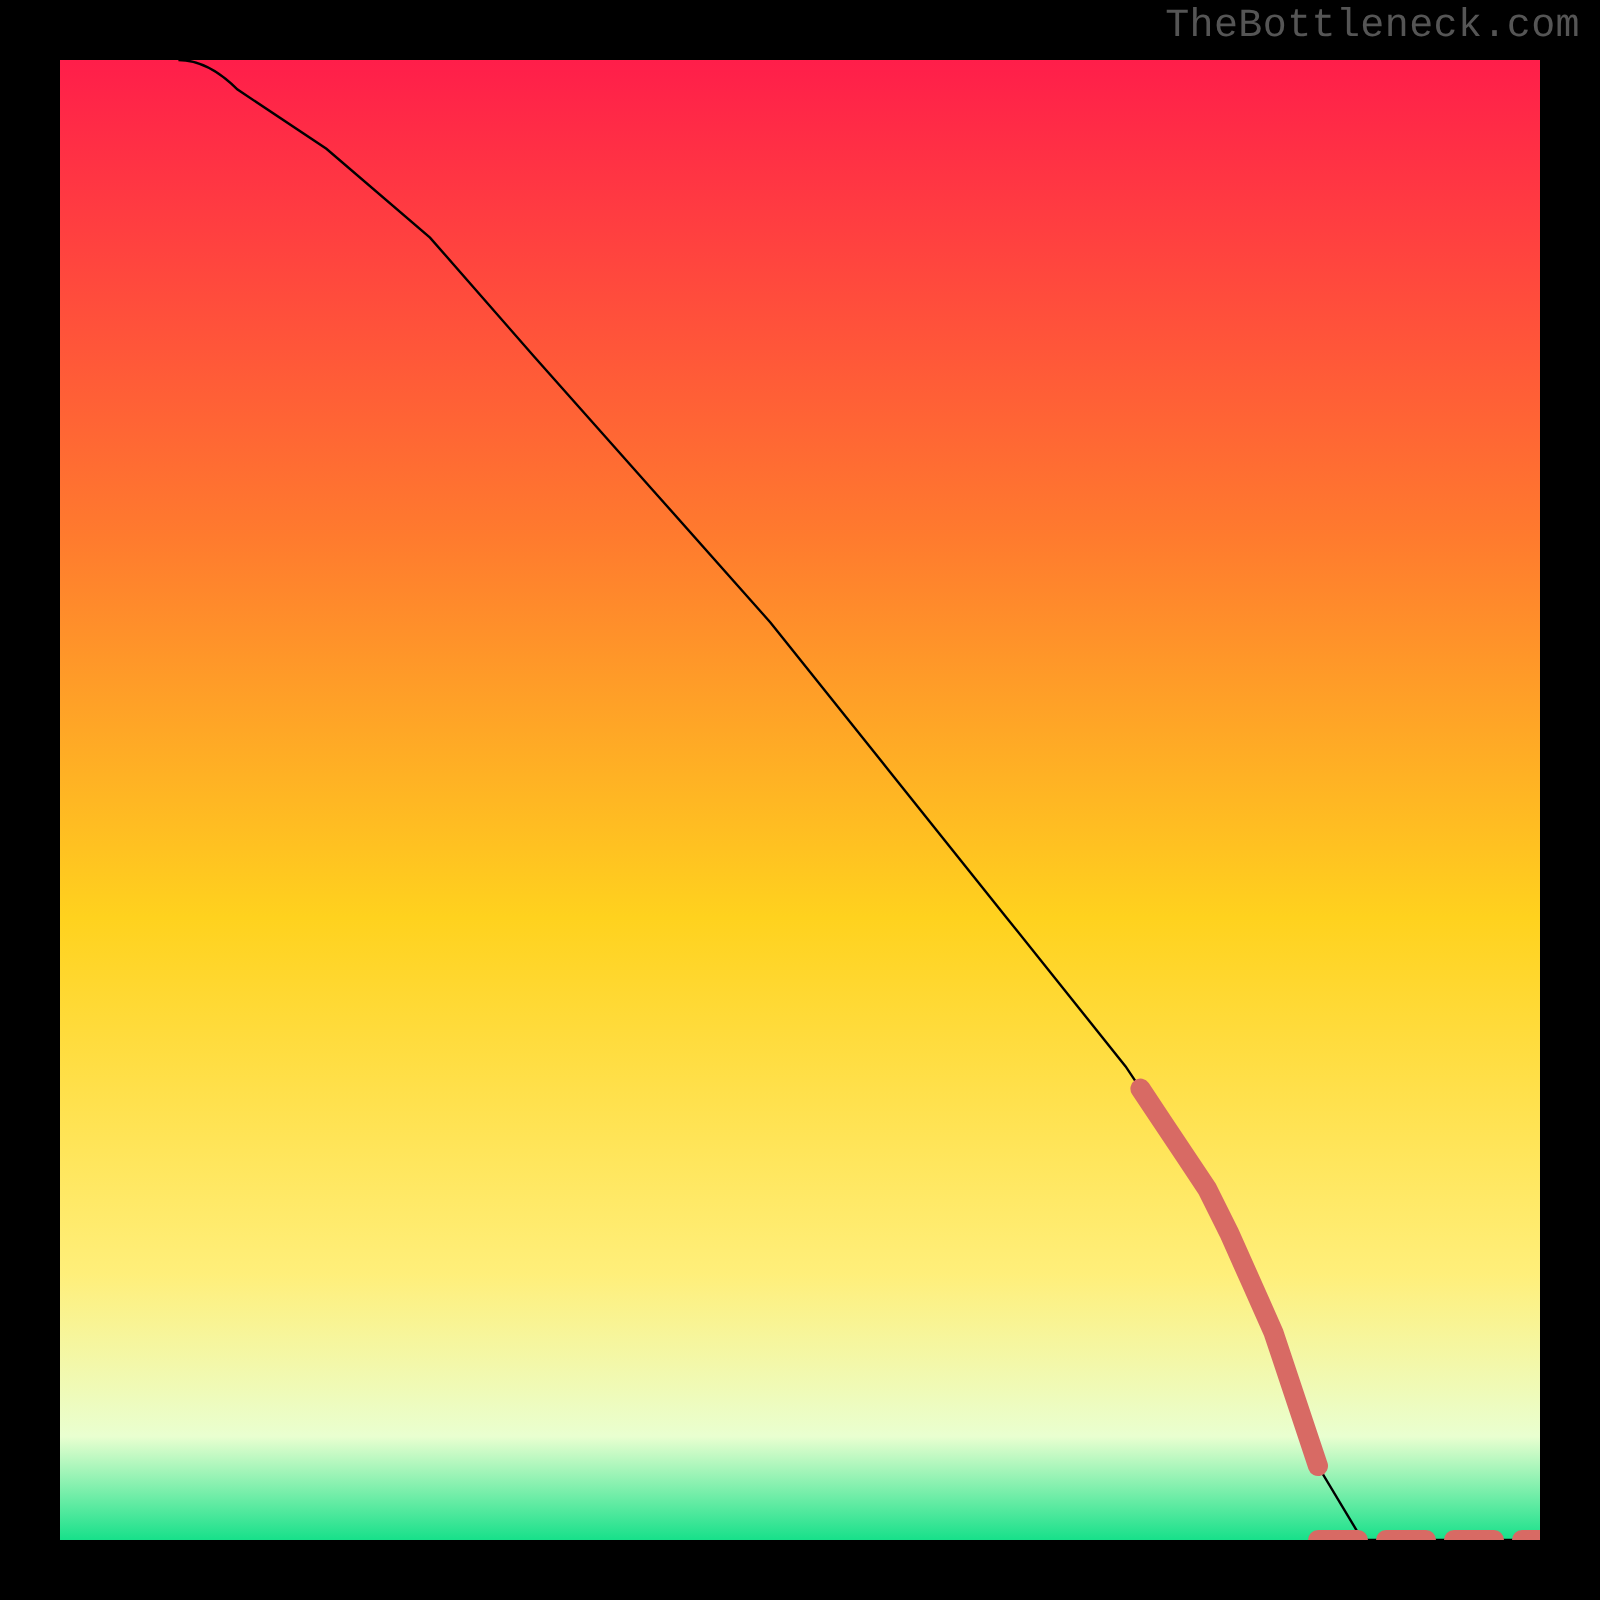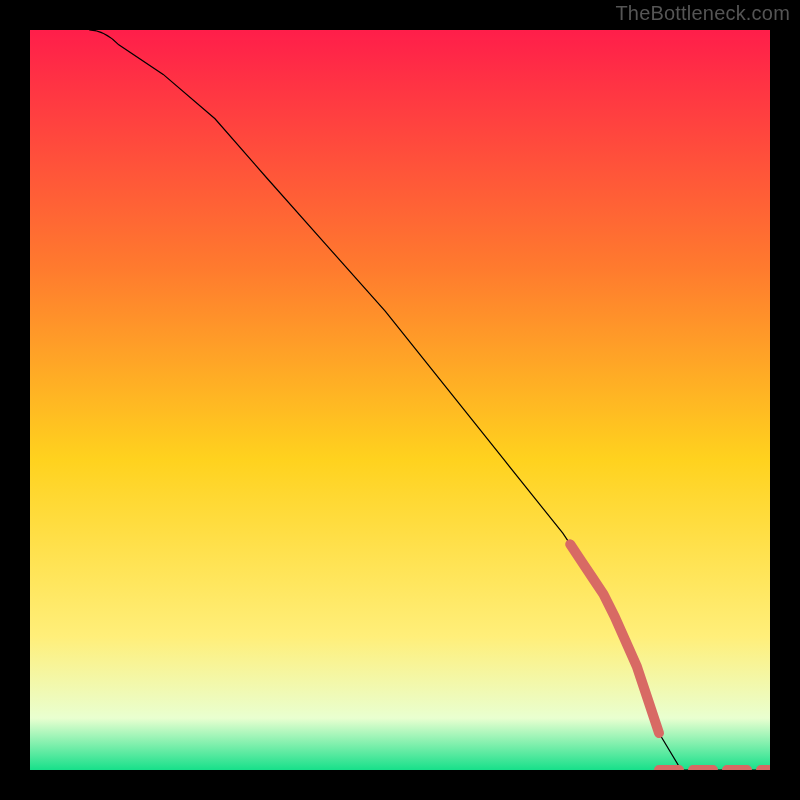--- a/index.html
+++ b/index.html
@@ -8,20 +8,21 @@
     width: 800px;
     height: 800px;
     background: #000;
     font-family: Arial, Helvetica, sans-serif;
     overflow: hidden;
   }
   .wrap {
     position: relative;
     width: 800px;
     height: 604px;
+    font-family: Liberation Mono, monospace;
   }
   .attribution {
     position: absolute;
     top: 2px;
     right: 10px;
     color: #555;
     font-size: 20px;
     letter-spacing: 0.2px;
     z-index: 5;
   }

